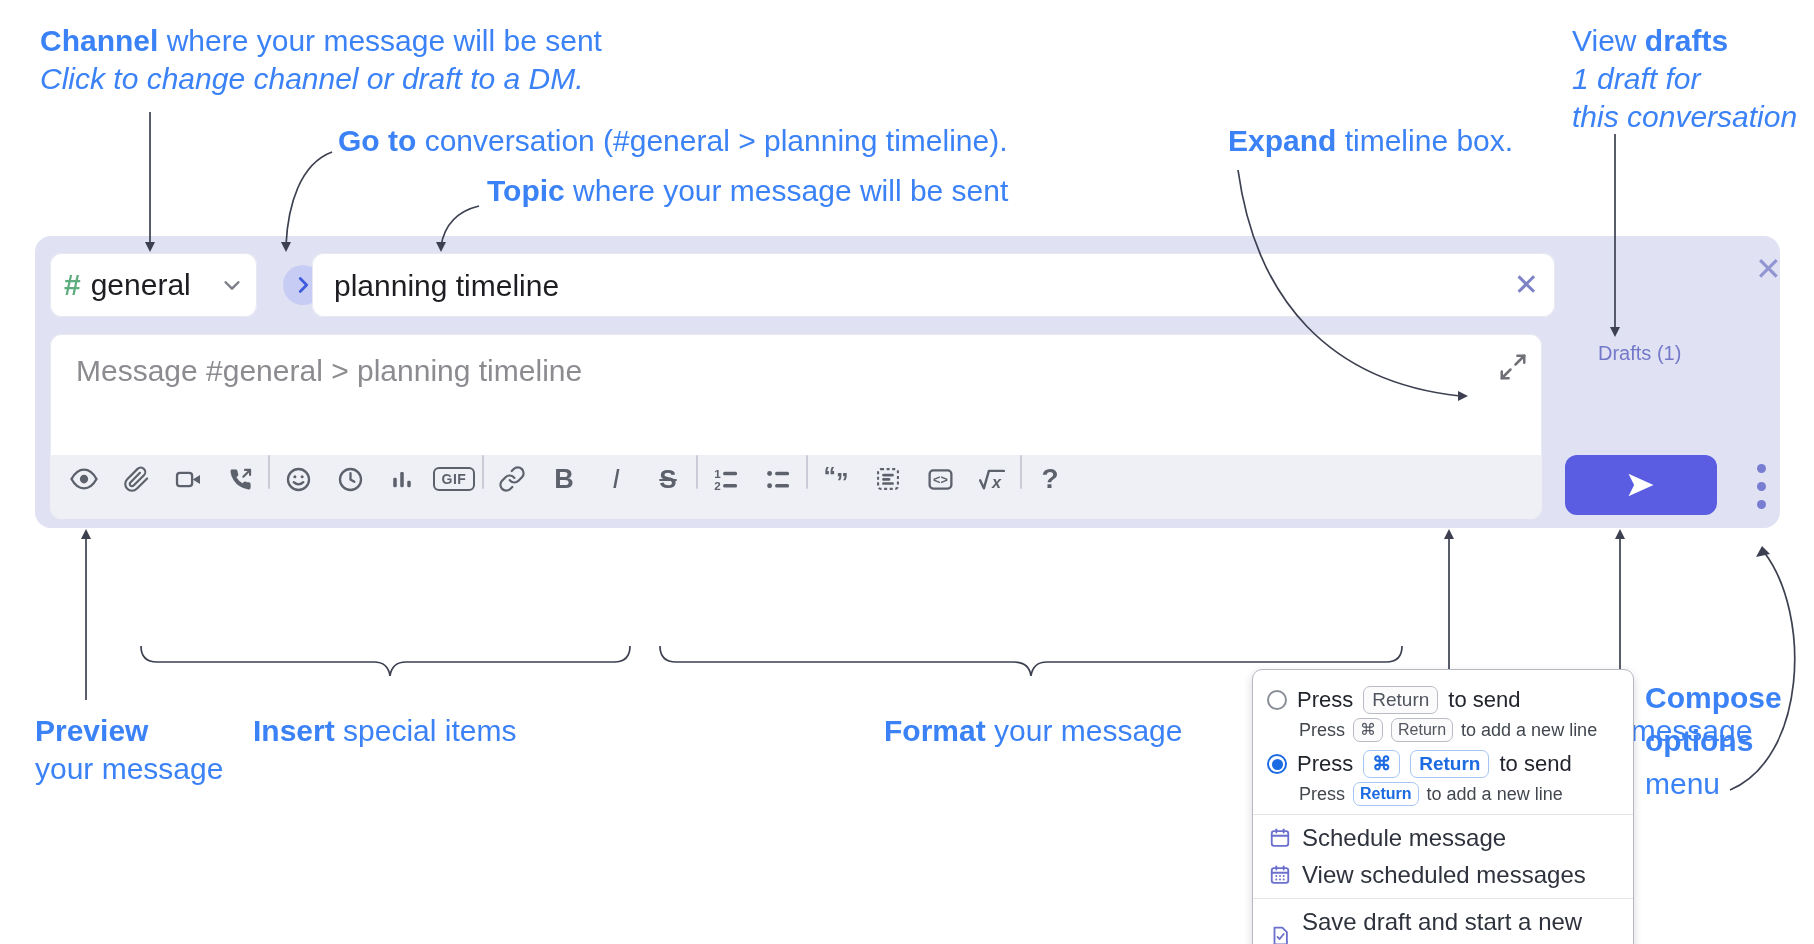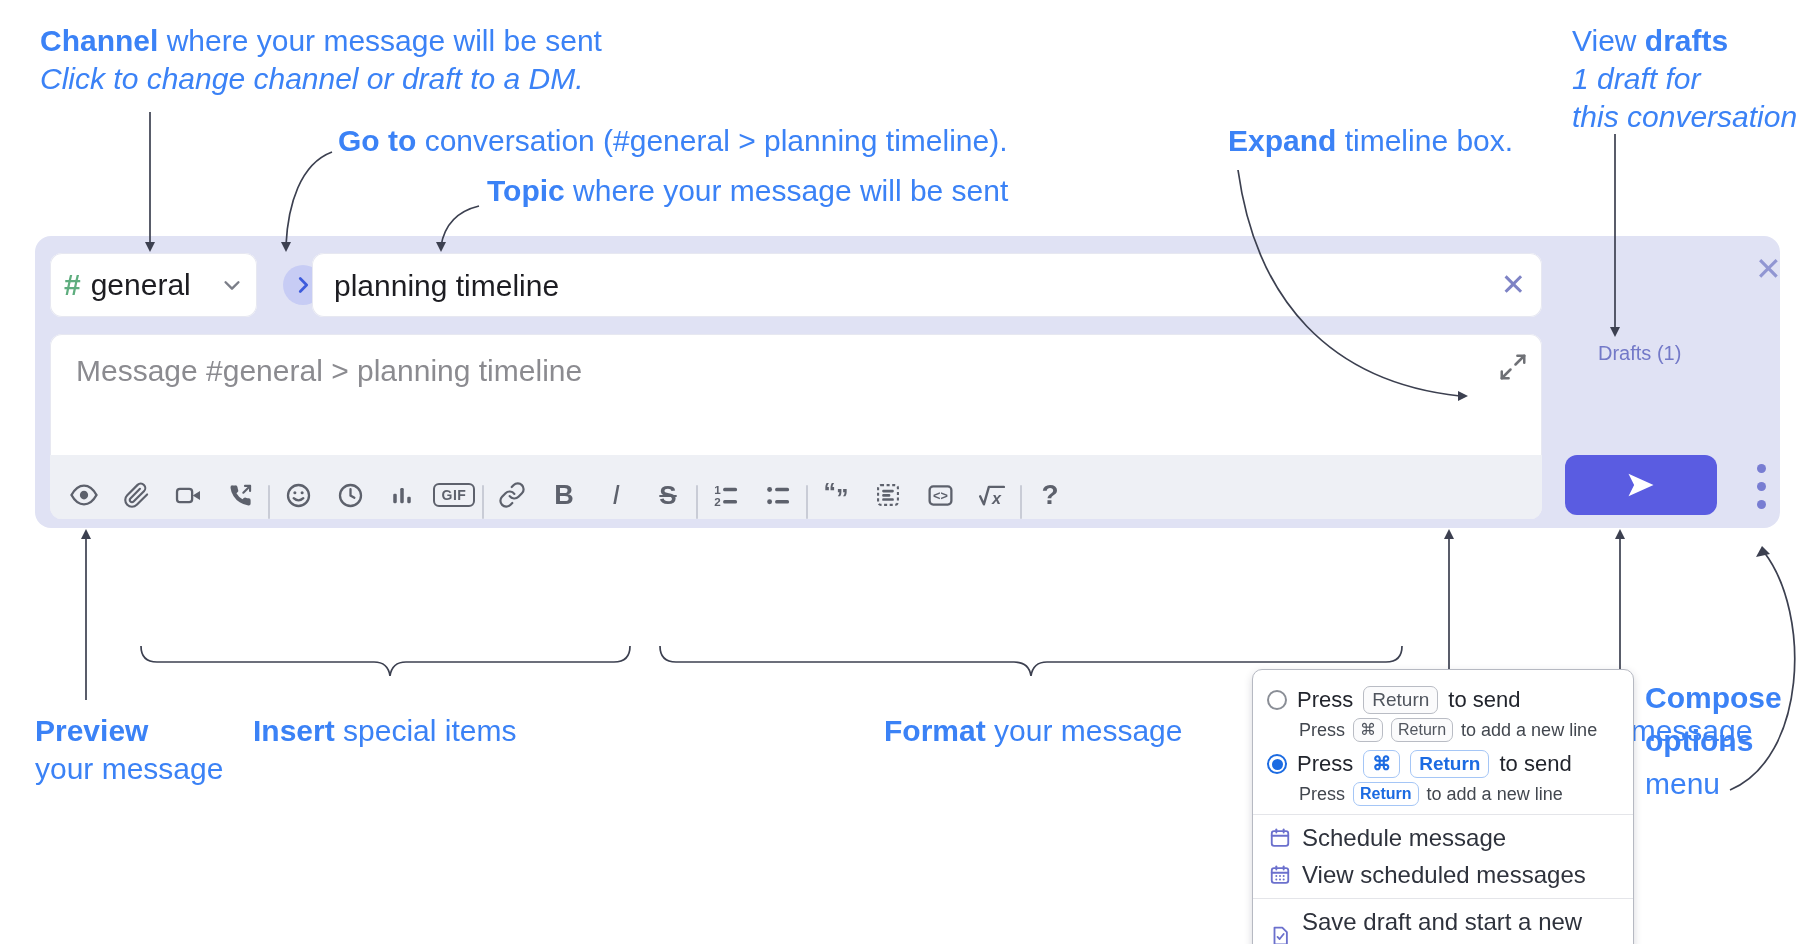--- a/index.html
+++ b/index.html
@@ -12,32 +12,32 @@
 
   
   .panel{position:absolute;left:35px;top:236px;width:1745px;height:292px;
          background:#e0e2f4;border-radius:16px;}
   .whitebox{position:absolute;background:#ffffff;border-radius:12px;box-shadow:0 0 0 1px #e7e8f1 inset;}
   .channel-box{left:15px;top:17px;width:207px;height:64px;display:flex;align-items:center;padding:0 14px;box-sizing:border-box;gap:10px;cursor:pointer;}
   .hash{color:#5ead7e;font-weight:700;font-size:30px;}
   .chan-name{font-size:30px;color:#1d1d22;flex:1;}
   .go-circle{position:absolute;left:248px;top:29px;width:40px;height:40px;border-radius:50%;
              background:#c7ccf4;display:flex;align-items:center;justify-content:center;}
-  .topic-box{left:277px;top:17px;width:1230px;height:64px;}
+  .topic-box{left:277px;top:17px;width:1230px;height:64px;padding-left:13px;}
   .topic-box input{position:absolute;left:20px;top:0;width:1150px;height:64px;border:0;outline:none;
                    font-family:"Liberation Sans",sans-serif;font-size:30px;color:#1d1d22;background:transparent;}
   .topic-clear{position:absolute;right:16px;top:14px;font-size:30px;color:#7e83c5;cursor:pointer;line-height:36px;}
   .panel-close{position:absolute;left:1720px;top:14px;font-size:32px;color:#9196d2;cursor:pointer;}
   .message-box{left:15px;top:98px;width:1492px;height:185px;}
   .message-box input{position:absolute;left:24px;top:14px;width:1380px;height:44px;border:0;outline:none;
                      font-family:"Liberation Sans",sans-serif;font-size:30px;color:#1d1d22;background:transparent;}
   .message-box input::placeholder{color:#8b8b90;opacity:1;}
   .expand-btn{position:absolute;right:14px;top:18px;width:30px;height:30px;cursor:pointer;}
   .toolbar{position:absolute;left:0;bottom:0;width:100%;height:64px;background:#eef0f5;
-           border-radius:0 0 12px 12px;display:flex;align-items:flex-end;padding:0 10px;box-sizing:border-box;gap:4px;}
+           border-radius:0 0 12px 12px;display:flex;align-items:flex-start;padding:0 10px;box-sizing:border-box;gap:4px;}
   .tb-btn{width:48px;height:48px;display:flex;align-items:center;justify-content:center;color:#5d616c;cursor:pointer;}
   .tb-div{width:2px;height:34px;background:#c9ccd6;border-radius:1px;}
   .lbl-b{font-size:27px;font-weight:800;}
   .lbl-i{font-size:27px;font-style:italic;font-weight:500;}
   .lbl-s{font-size:26px;font-weight:600;text-decoration:line-through;}
   .lbl-gif{font-size:14px;font-weight:700;border:2.4px solid #5d616c;border-radius:6px;padding:2px 7px;letter-spacing:.5px;}
   .lbl-q{font-size:25px;font-weight:700;}
   .lbl-help{font-size:28px;font-weight:600;}
   .drafts-link{position:absolute;left:1563px;top:106px;font-size:20px;color:#7379c8;cursor:pointer;}
   .send-btn{position:absolute;left:1530px;top:219px;width:152px;height:60px;background:#5a5ce1;

